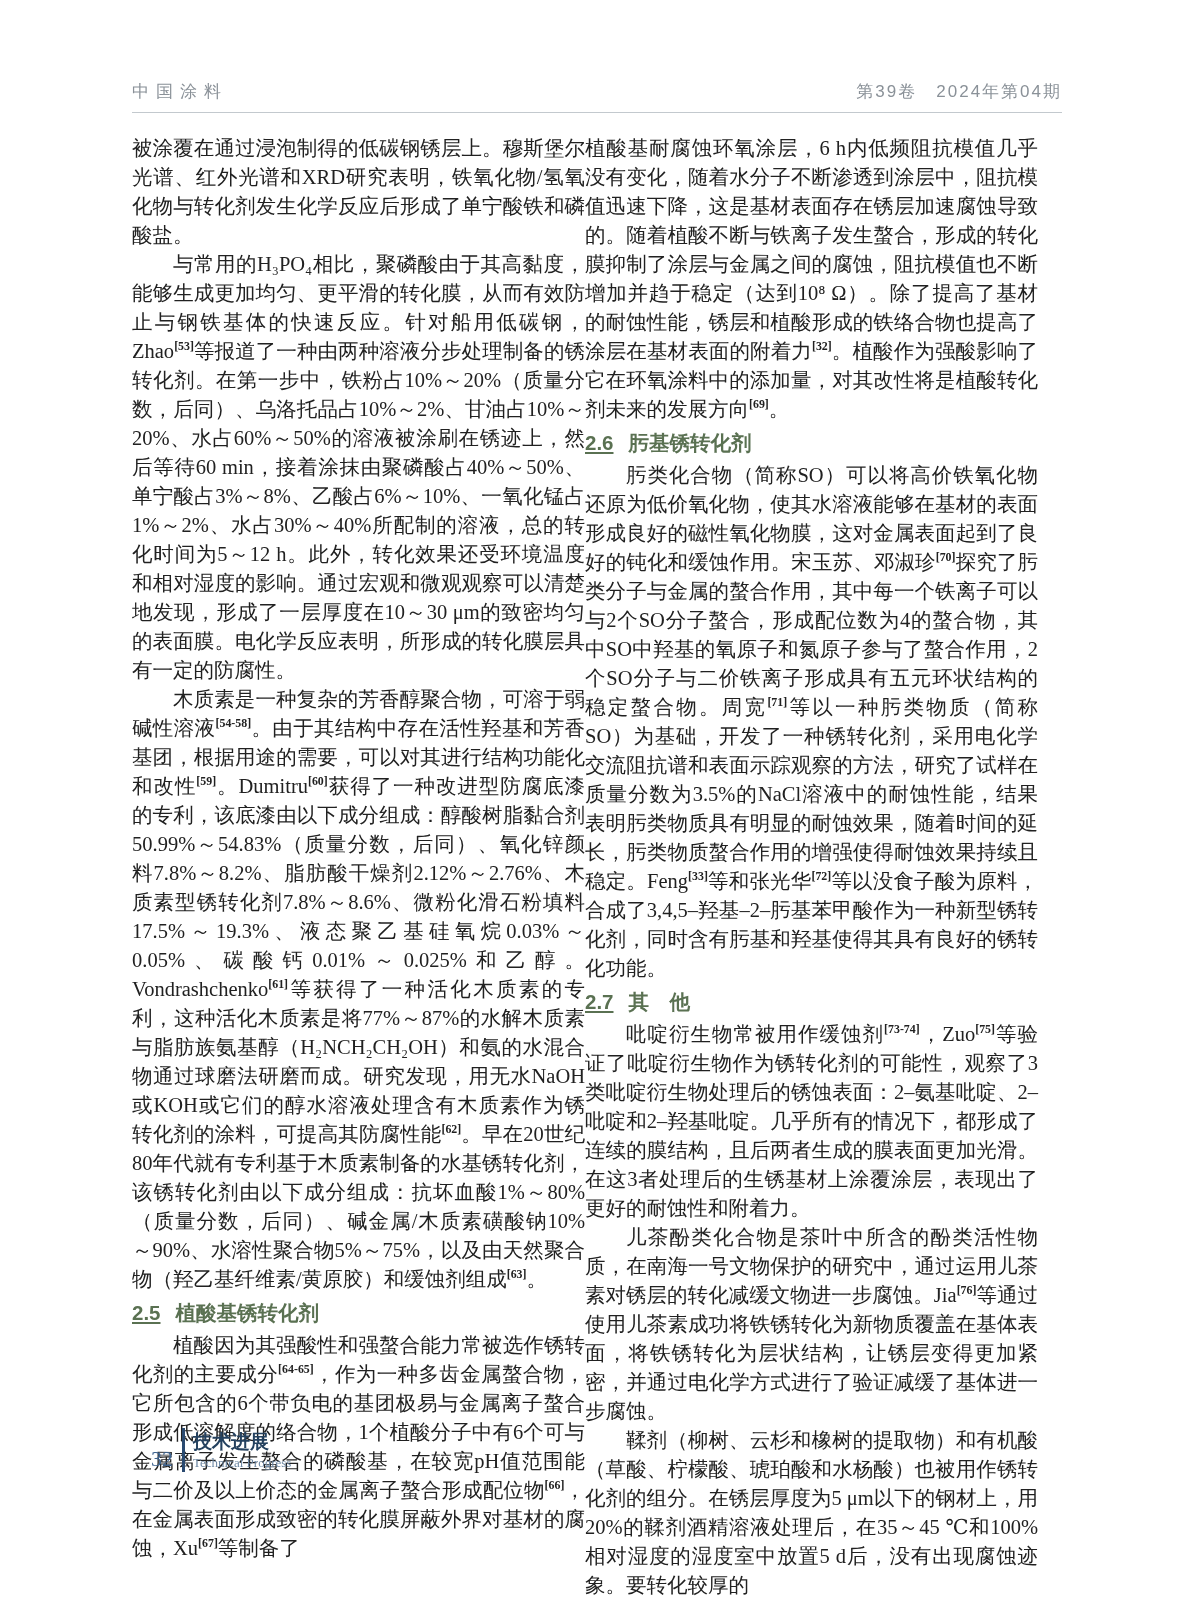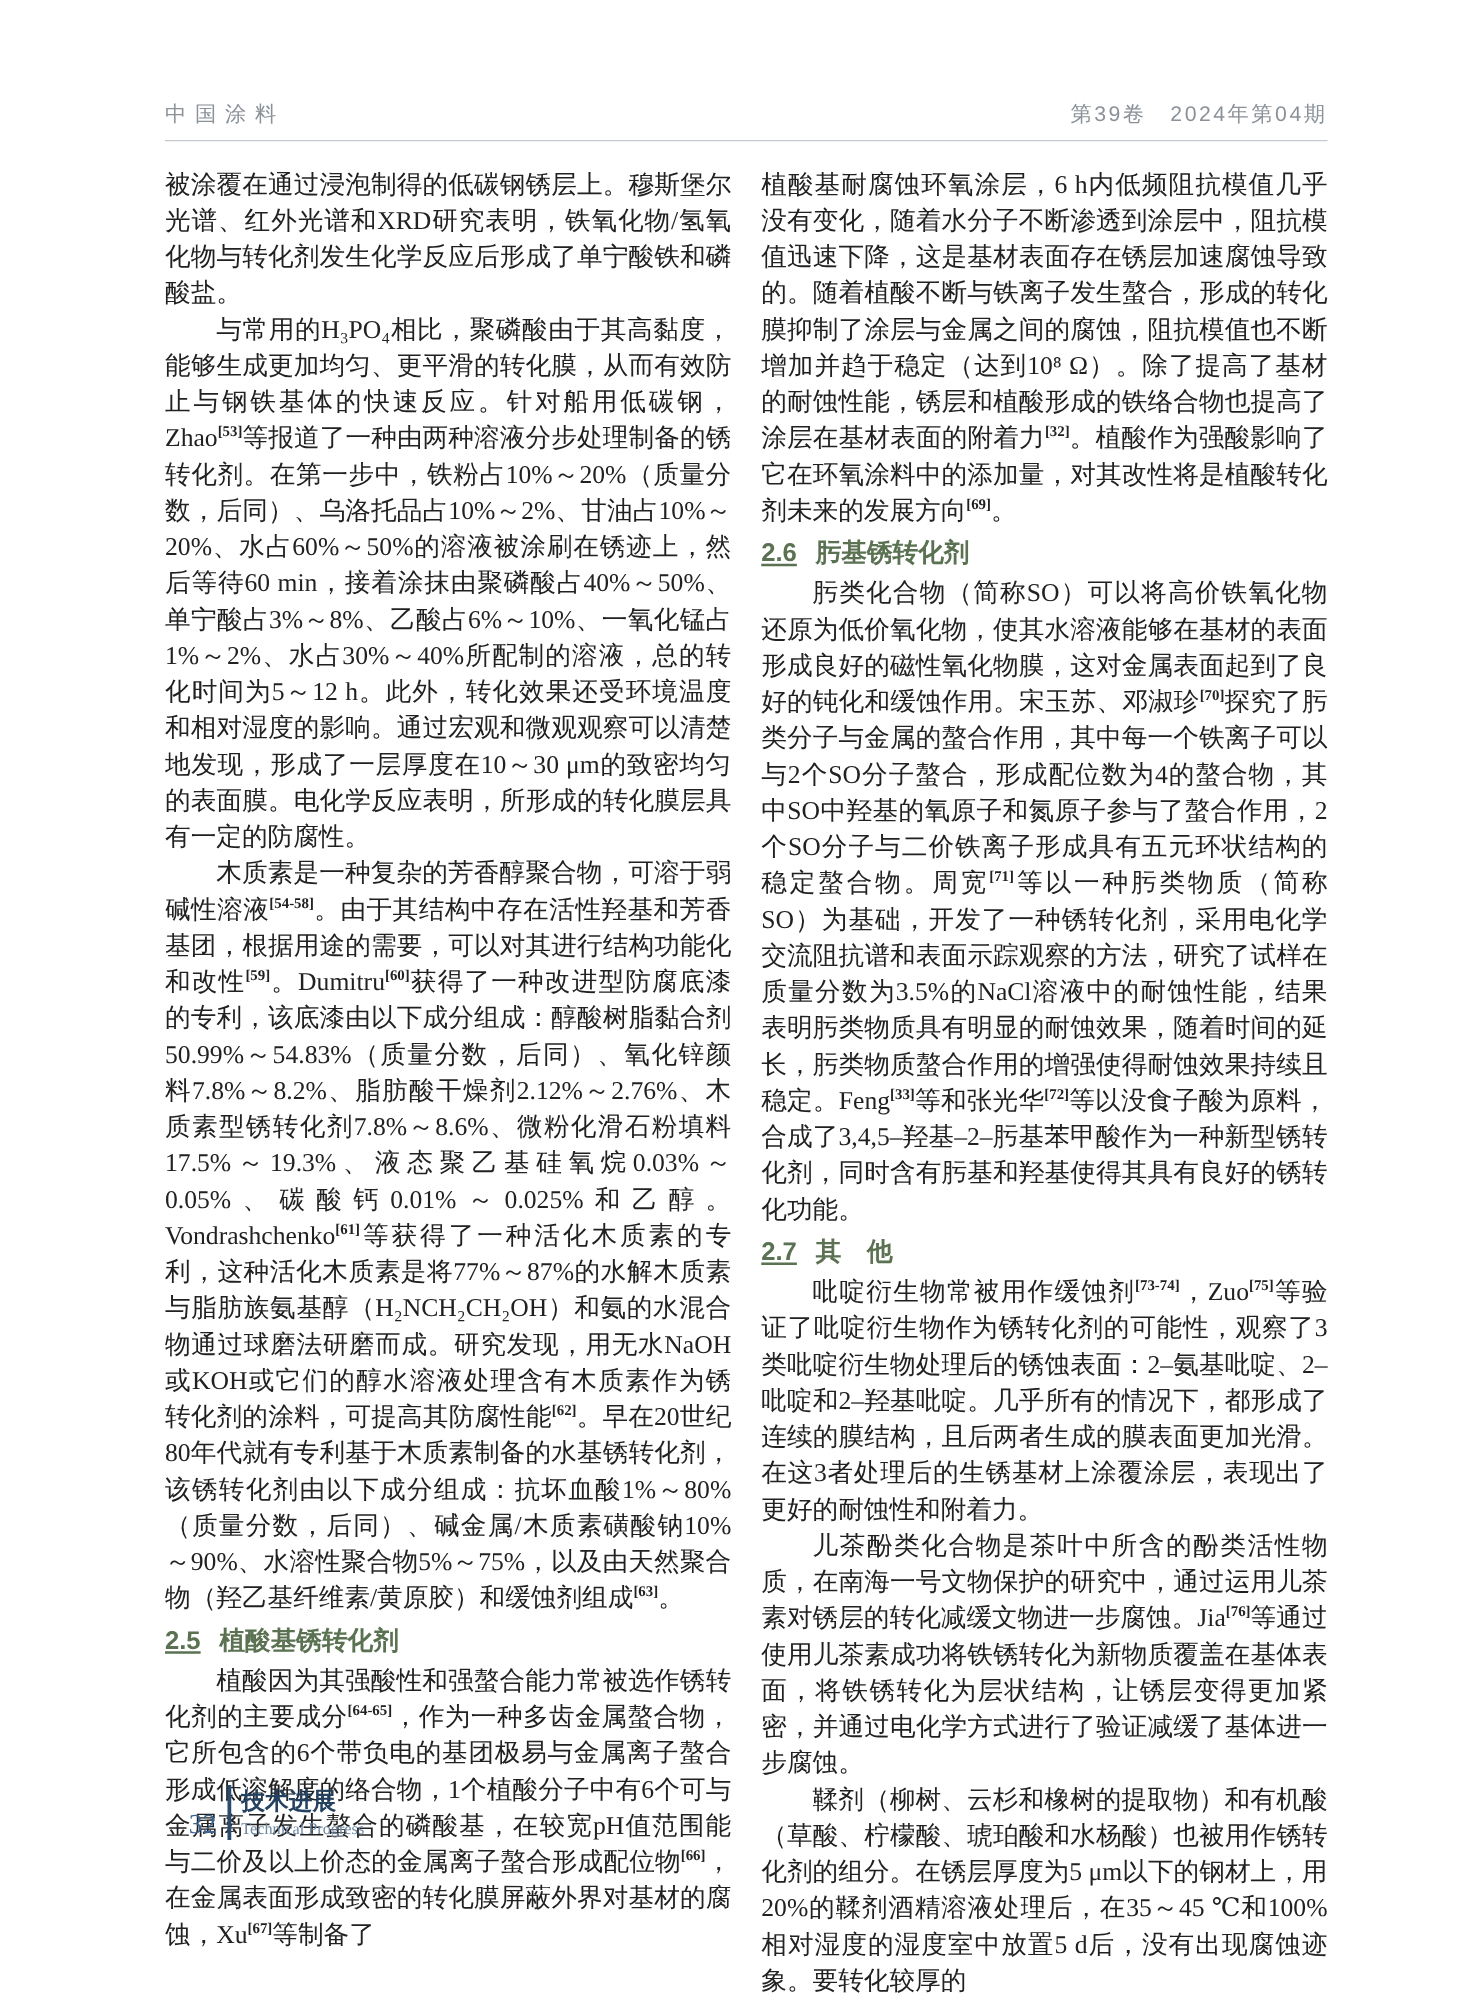--- a/index.html
+++ b/index.html
@@ -7,21 +7,21 @@
         font-family:"Liberation Serif","DejaVu Serif",serif;color:#212121;}
   
   .page-header{position:absolute;top:80px;left:132px;width:930px;display:flex;
                justify-content:space-between;align-items:flex-start;
                padding-bottom:9px;border-bottom:1px solid #c3c9ce;
                font-family:"Liberation Sans","DejaVu Sans",sans-serif;
                font-size:17px;color:#8a9198;}
   .journal-title{letter-spacing:7px;}
   .issue-info{letter-spacing:2px;}
   
-  .columns{position:absolute;top:134px;left:132px;width:930px;display:flex;gap:24px;}
+  .columns{position:absolute;top:134px;left:132px;width:930px;display:flex;}
   .col{flex:0 0 453px;width:453px;}
   .para{margin:0;font-size:20.5px;line-height:29px;text-align:justify;
         overflow-wrap:break-word;}
   .para.indent{text-indent:2em;}
   sup.ref{font-size:0.58em;vertical-align:super;line-height:0;font-weight:bold;}
   .sec-h{margin:4px 0 3px 0;font-family:"Liberation Sans","DejaVu Sans",sans-serif;
          font-weight:bold;font-size:20.5px;line-height:30px;color:#5a7152;}
   .sec-num{margin-right:15px;text-decoration:underline;}
   
   .page-footer{position:absolute;left:132px;top:1428px;display:flex;align-items:center;margin-left:19px;}

